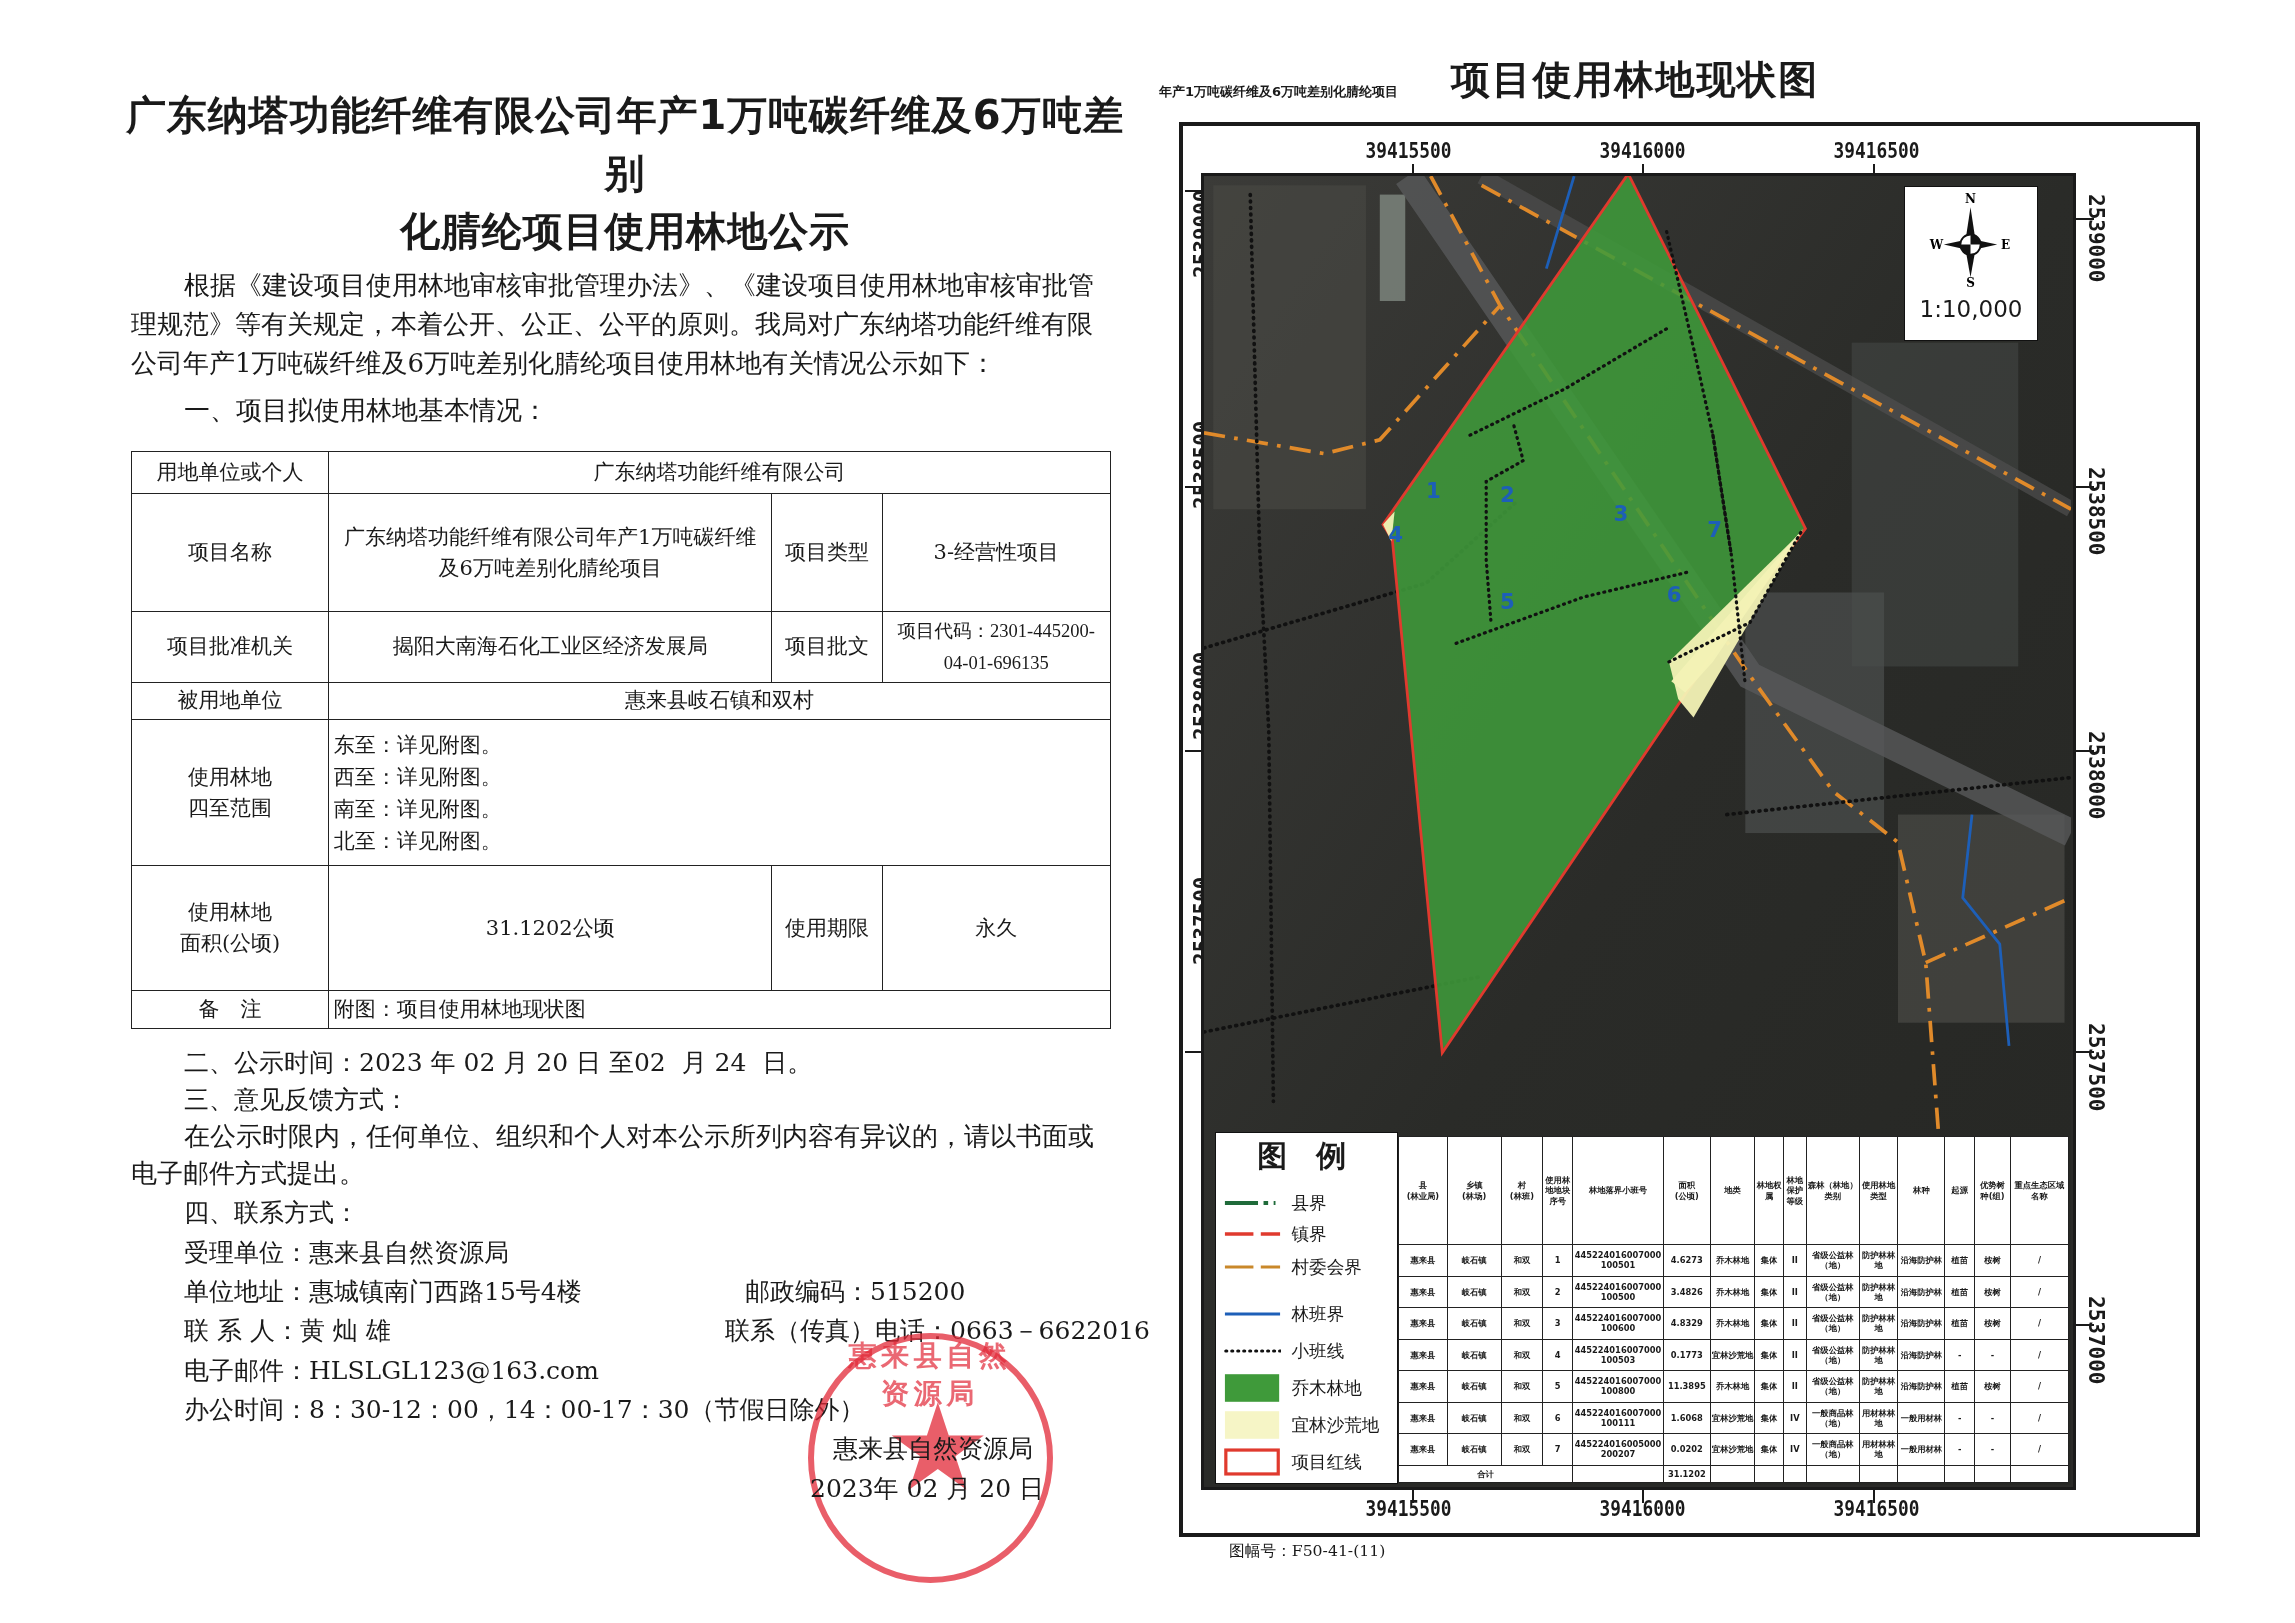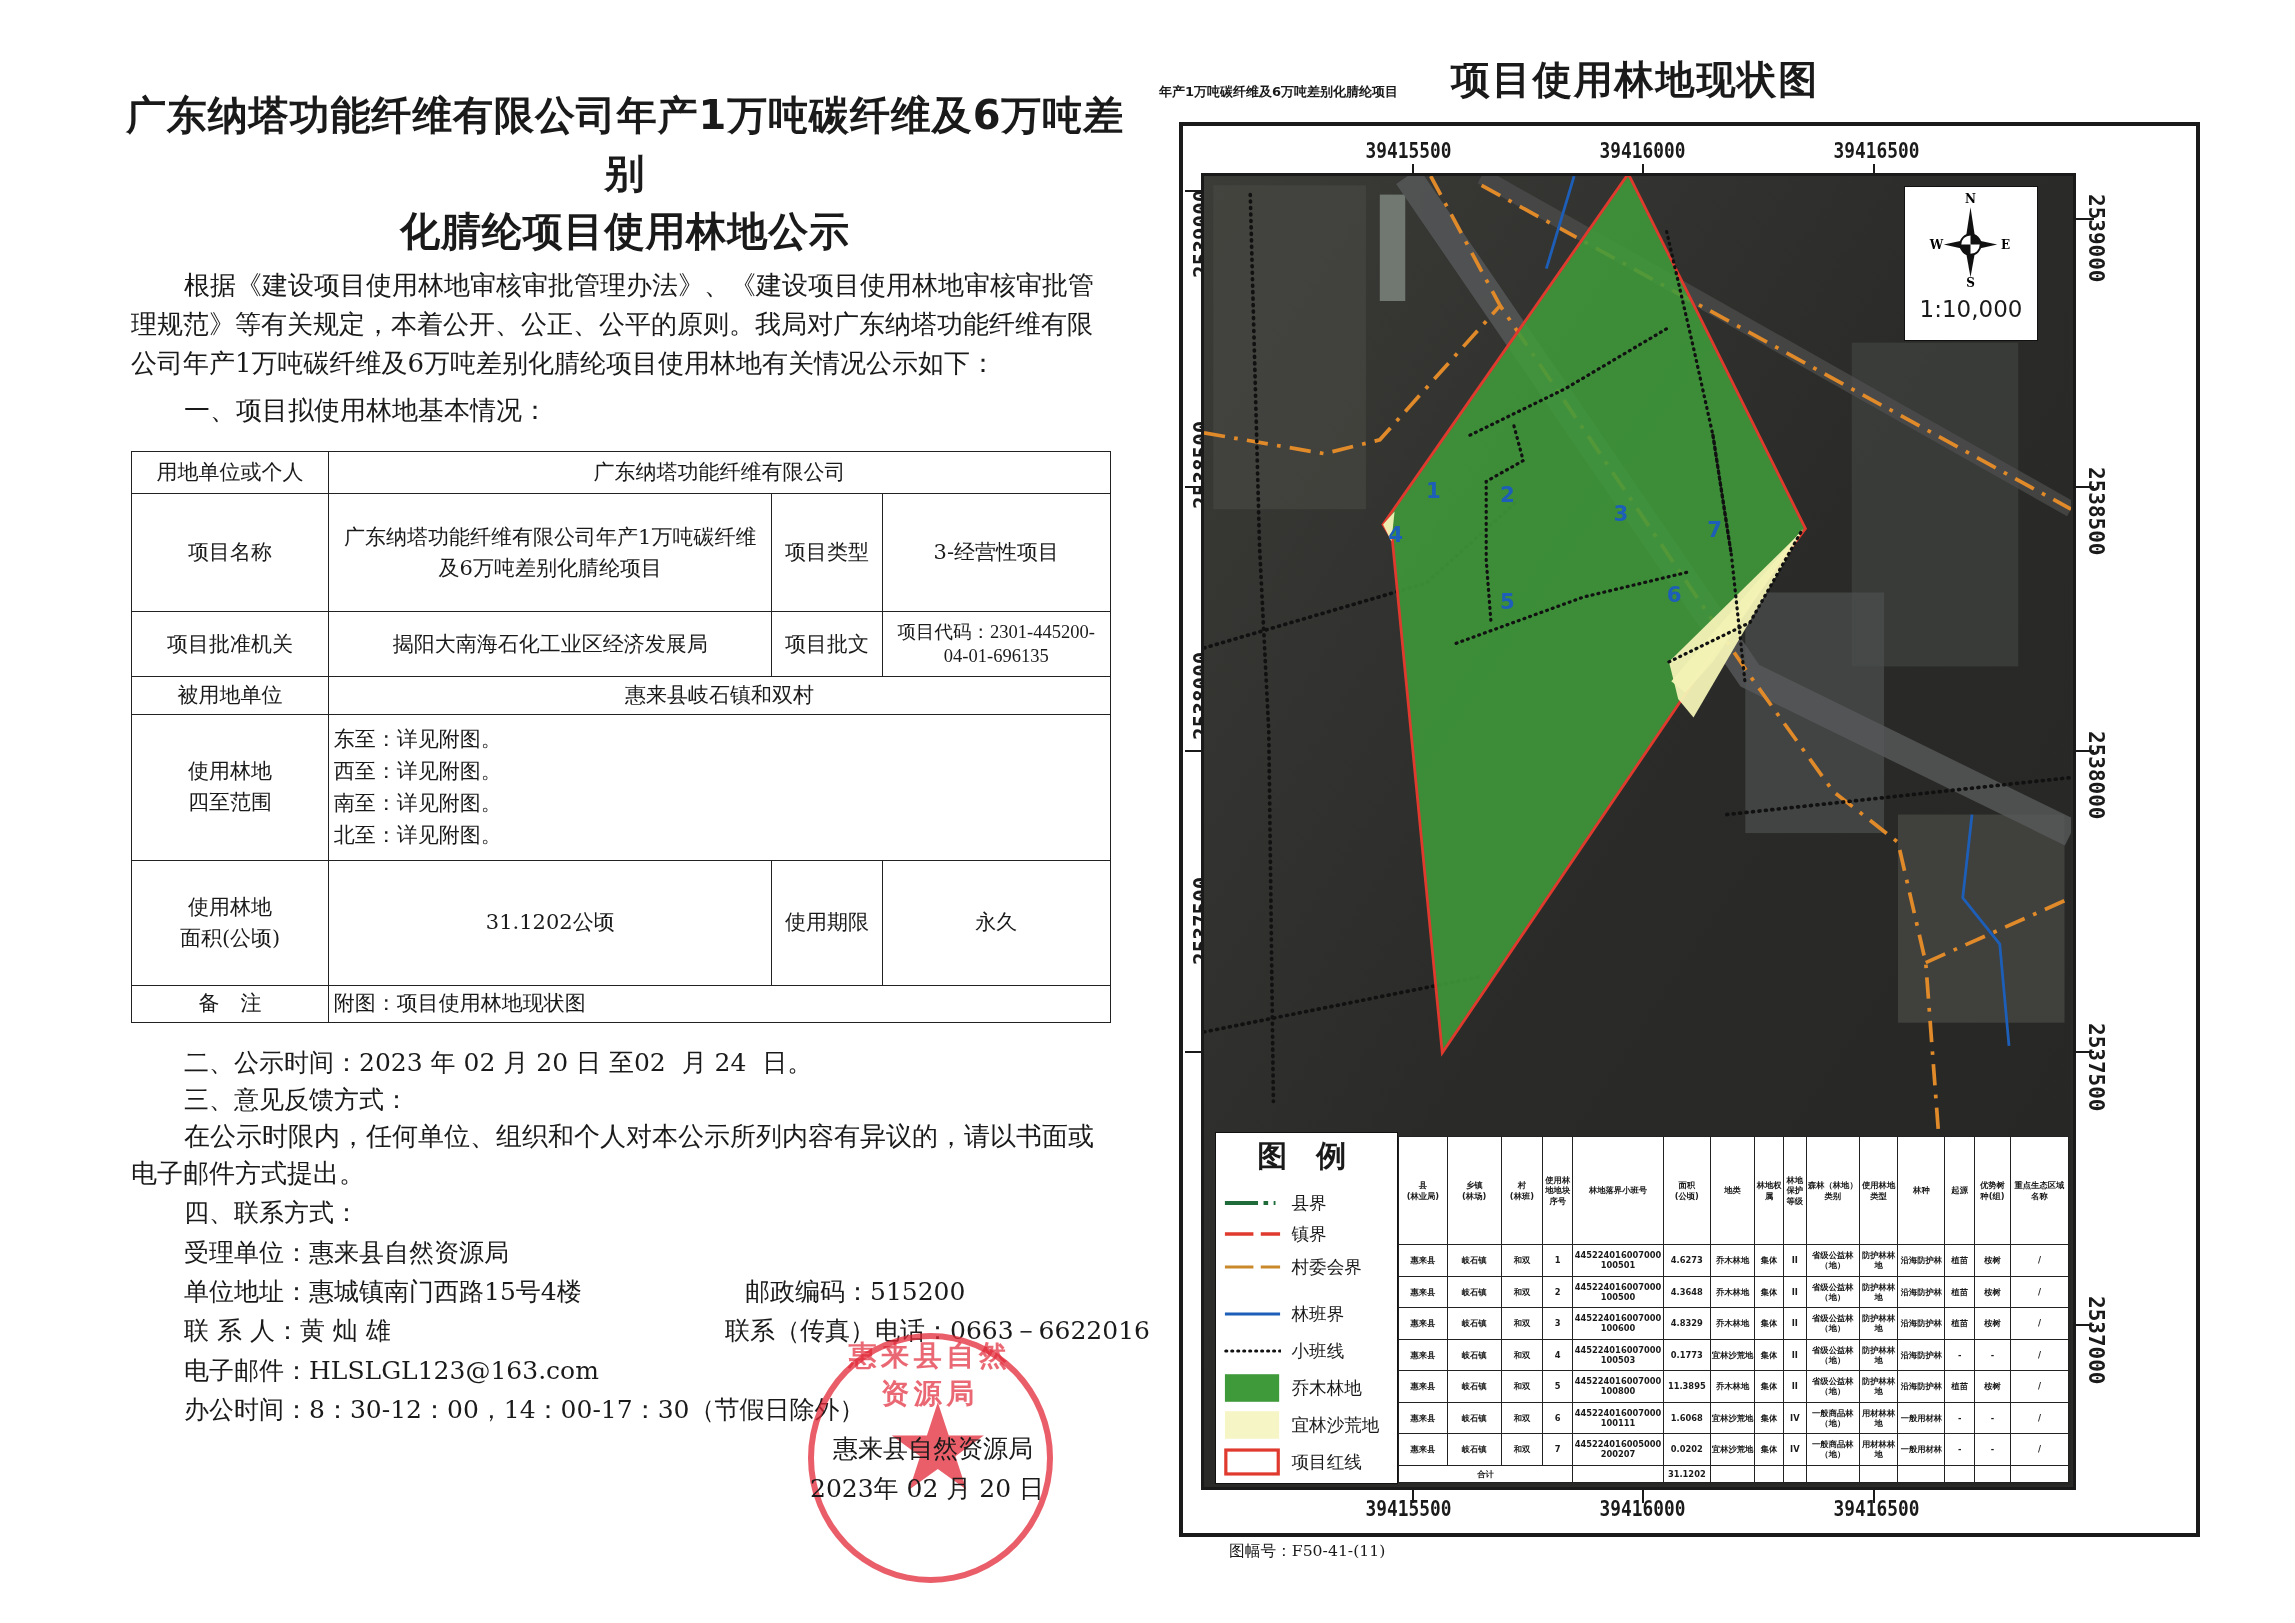--- a/index.html
+++ b/index.html
@@ -70,21 +70,21 @@
   <tr style="height:118px;">
     <td>项目名称</td>
     <td style="width:433px;">广东纳塔功能纤维有限公司年产1万吨碳纤维及6万吨差别化腈纶项目</td>
     <td style="width:100px;">项目类型</td>
     <td>3-经营性项目</td>
   </tr>
   <tr style="height:65px;font-family:Liberation Serif, serif;">
     <td>项目批准机关</td>
     <td>揭阳大南海石化工业区经济发展局</td>
     <td>项目批文</td>
-    <td style="font-size:18.5px;line-height:24px;">项目代码：2301-445200-04-01-696135</td>
+    <td style="font-size:18.5px;line-height:32px;">项目代码：2301-445200-04-01-696135</td>
   </tr>
   <tr style="height:37px;">
     <td>被用地单位</td>
     <td colspan="3">惠来县岐石镇和双村</td>
   </tr>
   <tr style="height:146px;">
     <td>
       <div>使用林地</div>
       <div>四至范围</div>
     </td>
@@ -360,21 +360,21 @@
         <td>植苗</td>
         <td>桉树</td>
         <td>/</td>
   </tr>
   <tr>
     <td>惠来县</td>
         <td>岐石镇</td>
         <td>和双</td>
         <td>2</td>
         <td style="word-break:break-all;">445224016007000100500</td>
-        <td>4.3648</td>
+        <td>3.4826</td>
         <td>乔木林地</td>
         <td>集体</td>
         <td>II</td>
         <td>省级公益林（地）</td>
         <td>防护林林地</td>
         <td>沿海防护林</td>
         <td>植苗</td>
         <td>桉树</td>
         <td>/</td>
   </tr>

